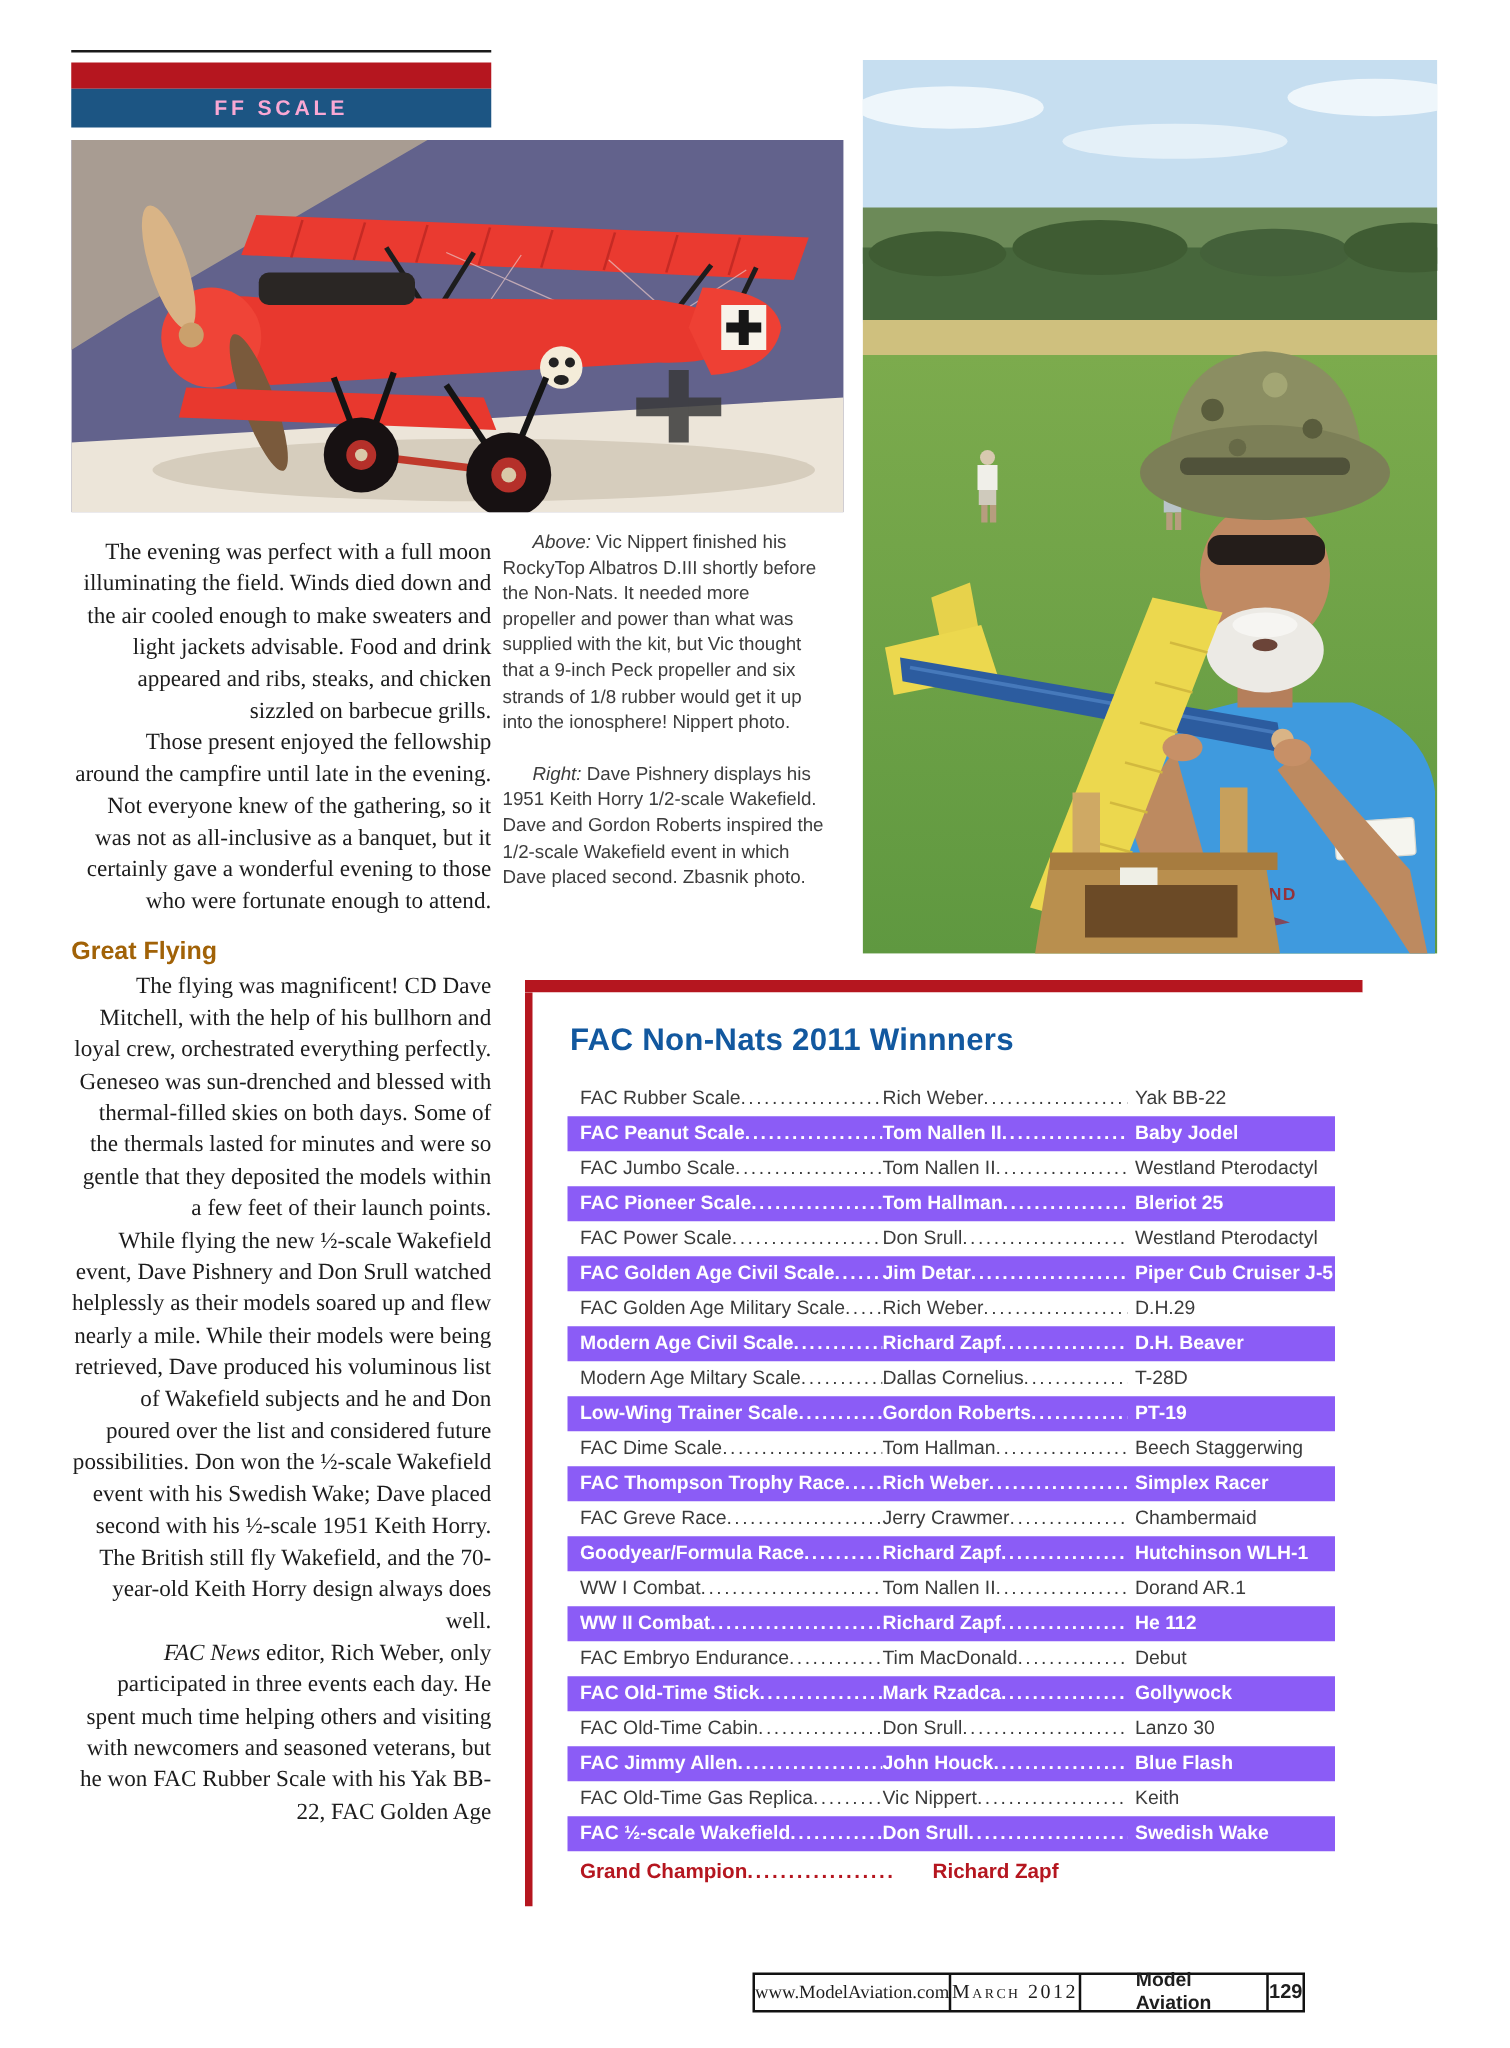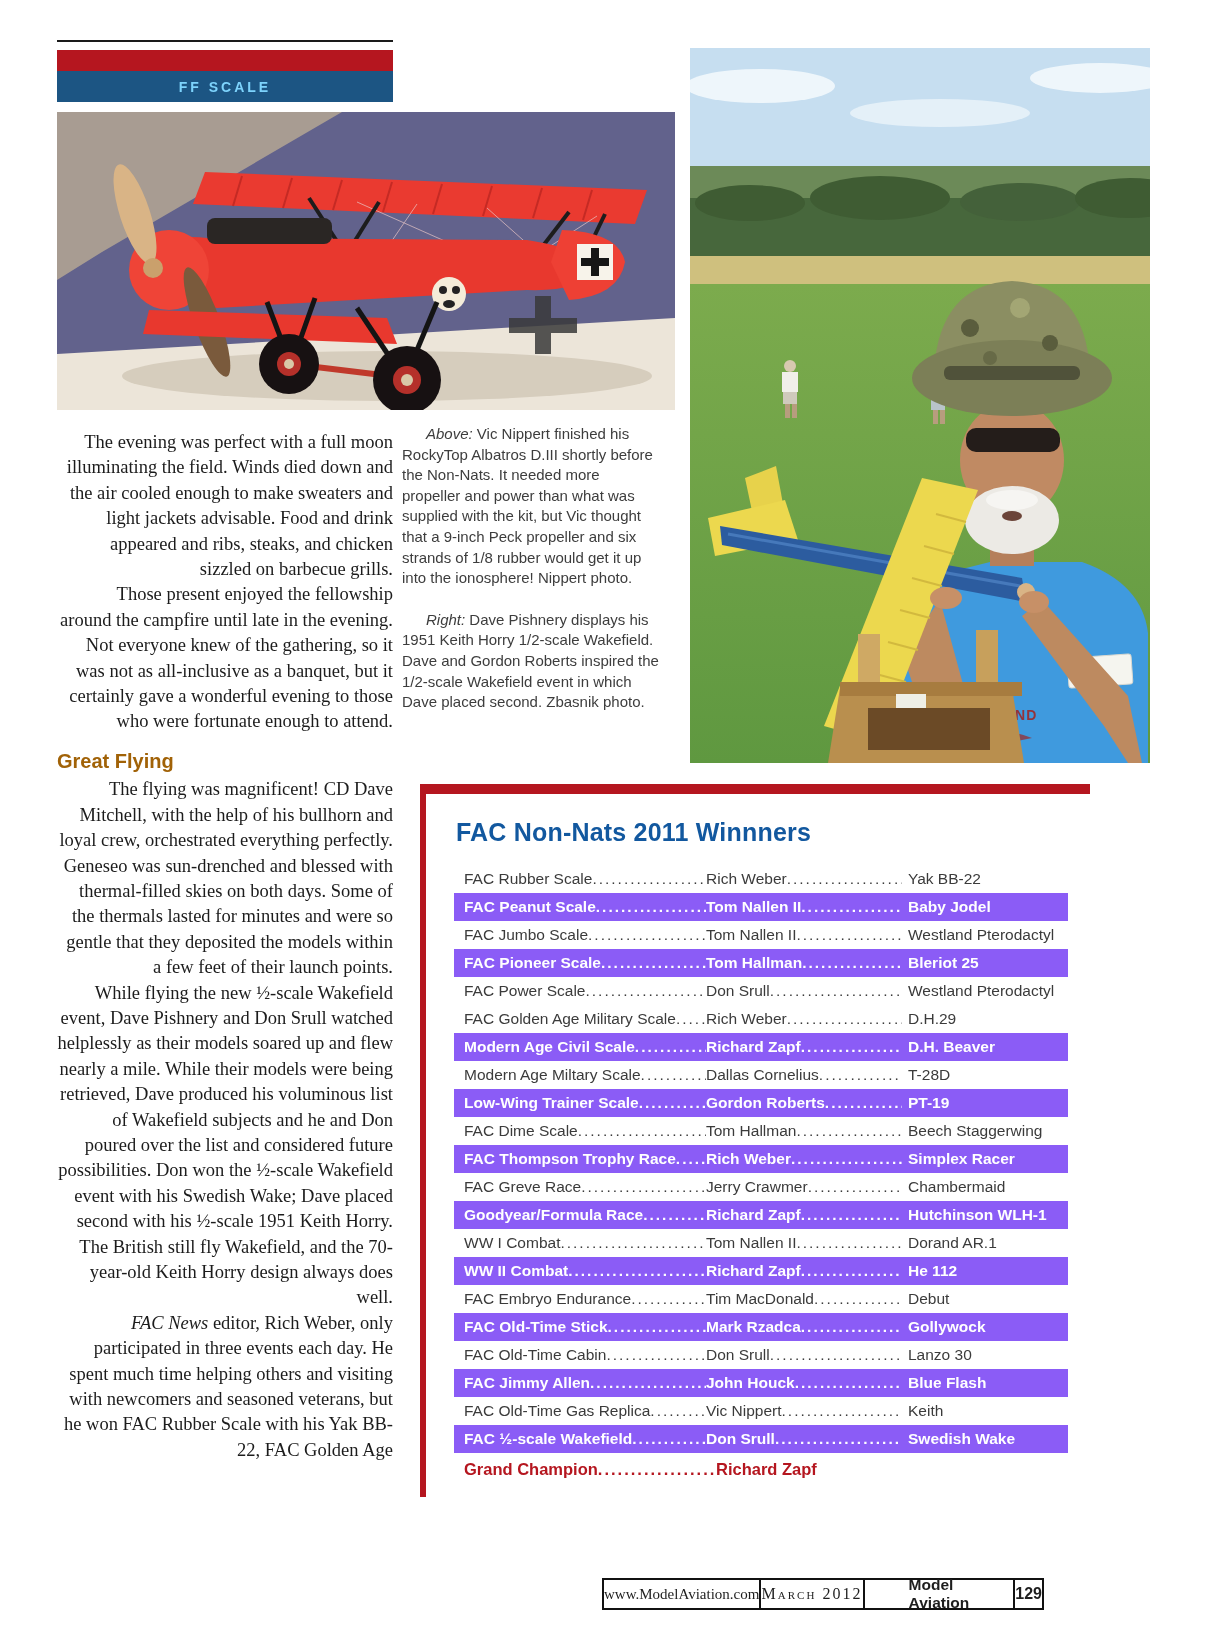--- a/index.html
+++ b/index.html
@@ -4,22 +4,22 @@
 <style>
   html,body { margin:0; padding:0; background:#ffffff; }
   .page { position:relative; width:1208px; height:1638px; background:#ffffff; overflow:hidden;
           font-family:"Liberation Serif", serif; color:#1e1e1e; }
 
   
   .top-rule { position:absolute; left:57px; top:40px; width:336px; height:2px; background:#1a1a1a; }
   .red-bar  { position:absolute; left:57px; top:50px; width:336px; height:21px; background:#b5161f; }
   .blue-bar { position:absolute; left:57px; top:71px; width:336px; height:31px; background:#1c5583;
               display:flex; align-items:center; justify-content:center; }
-  .blue-bar span { color:#7dd3fc; font-family:"Liberation Sans", sans-serif; font-weight:bold;
-                   font-size:14px; letter-spacing:3px; }
+  .blue-bar span { color:#f9a8d4; font-family:"Liberation Sans", sans-serif; font-weight:bold;
+                   font-size:17px; letter-spacing:3px; }
 
   
   .photo { position:absolute; overflow:hidden; }
   .photo-left  { left:57px;  top:112px; width:618px; height:298px; }
   .photo-right { left:690px; top:48px;  width:460px; height:715px; }
   .photo svg { display:block; }
 
   
   .body-col { position:absolute; left:57px; top:430px; width:336px;
               font-size:18.5px; line-height:25.4px; color:#1c1c1c; }
@@ -43,21 +43,21 @@
   .trow { display:flex; align-items:center; height:28px; padding-left:10px;
           font-family:"Liberation Sans", sans-serif; font-size:15.5px; color:#3b3b3b; }
   .trow.alt { background:#8b5cf6; color:#ffffff;font-weight:bold; }
   .cell { display:flex; white-space:nowrap; overflow:hidden; }
   .c-event  { width:242px; }
   .c-winner { width:196px; }
   .c-model  { flex:1; padding-left:6px; }
   .dots { flex:1; overflow:hidden; }
   .dots::after { content:"..........................................................................."; letter-spacing:2px; }
   .grand { display:flex; align-items:center; height:32px; padding-left:10px;
-           font-family:"Liberation Sans", sans-serif; font-weight:bold; font-size:16.5px; color:#b5161f; }
+           font-family:"Liberation Sans", sans-serif; font-weight:bold; font-size:16.5px; color:#b5161f;gap:30px; }
   .grand .c-event { width:252px; }
 
   
   .footer { position:absolute; left:602px; top:1578px; width:438px; height:28px;
             border:2px solid #111; display:flex; background:#fff; }
   .fcell { display:flex; align-items:center; justify-content:center; height:100%; }
   .fcell + .fcell { border-left:2px solid #111; }
   .f1 { width:163px; font-family:"Liberation Serif", serif; font-size:15px; }
   .f2 { width:116px; font-family:"Liberation Serif", serif; font-variant:small-caps;
         font-size:16px; letter-spacing:2px; }
@@ -308,20 +308,33 @@
               <span class="dots"></span>
             </span>
             <span class="cell c-winner">
               <span class="t">Don Srull</span>
               <span class="dots"></span>
             </span>
             <span class="cell c-model">
               <span class="t">Westland Pterodactyl</span>
             </span>
           </div>
+          <div class="trow alt">
+            <span class="cell c-event">
+              <span class="t">FAC Golden Age Civil Scale</span>
+              <span class="dots"></span>
+            </span>
+            <span class="cell c-winner">
+              <span class="t">Jim Detar</span>
+              <span class="dots"></span>
+            </span>
+            <span class="cell c-model">
+              <span class="t">Piper Cub Cruiser J-5</span>
+            </span>
+          </div>
           <div class="trow">
             <span class="cell c-event">
               <span class="t">FAC Golden Age Military Scale</span>
               <span class="dots"></span>
             </span>
             <span class="cell c-winner">
               <span class="t">Rich Weber</span>
               <span class="dots"></span>
             </span>
             <span class="cell c-model">

